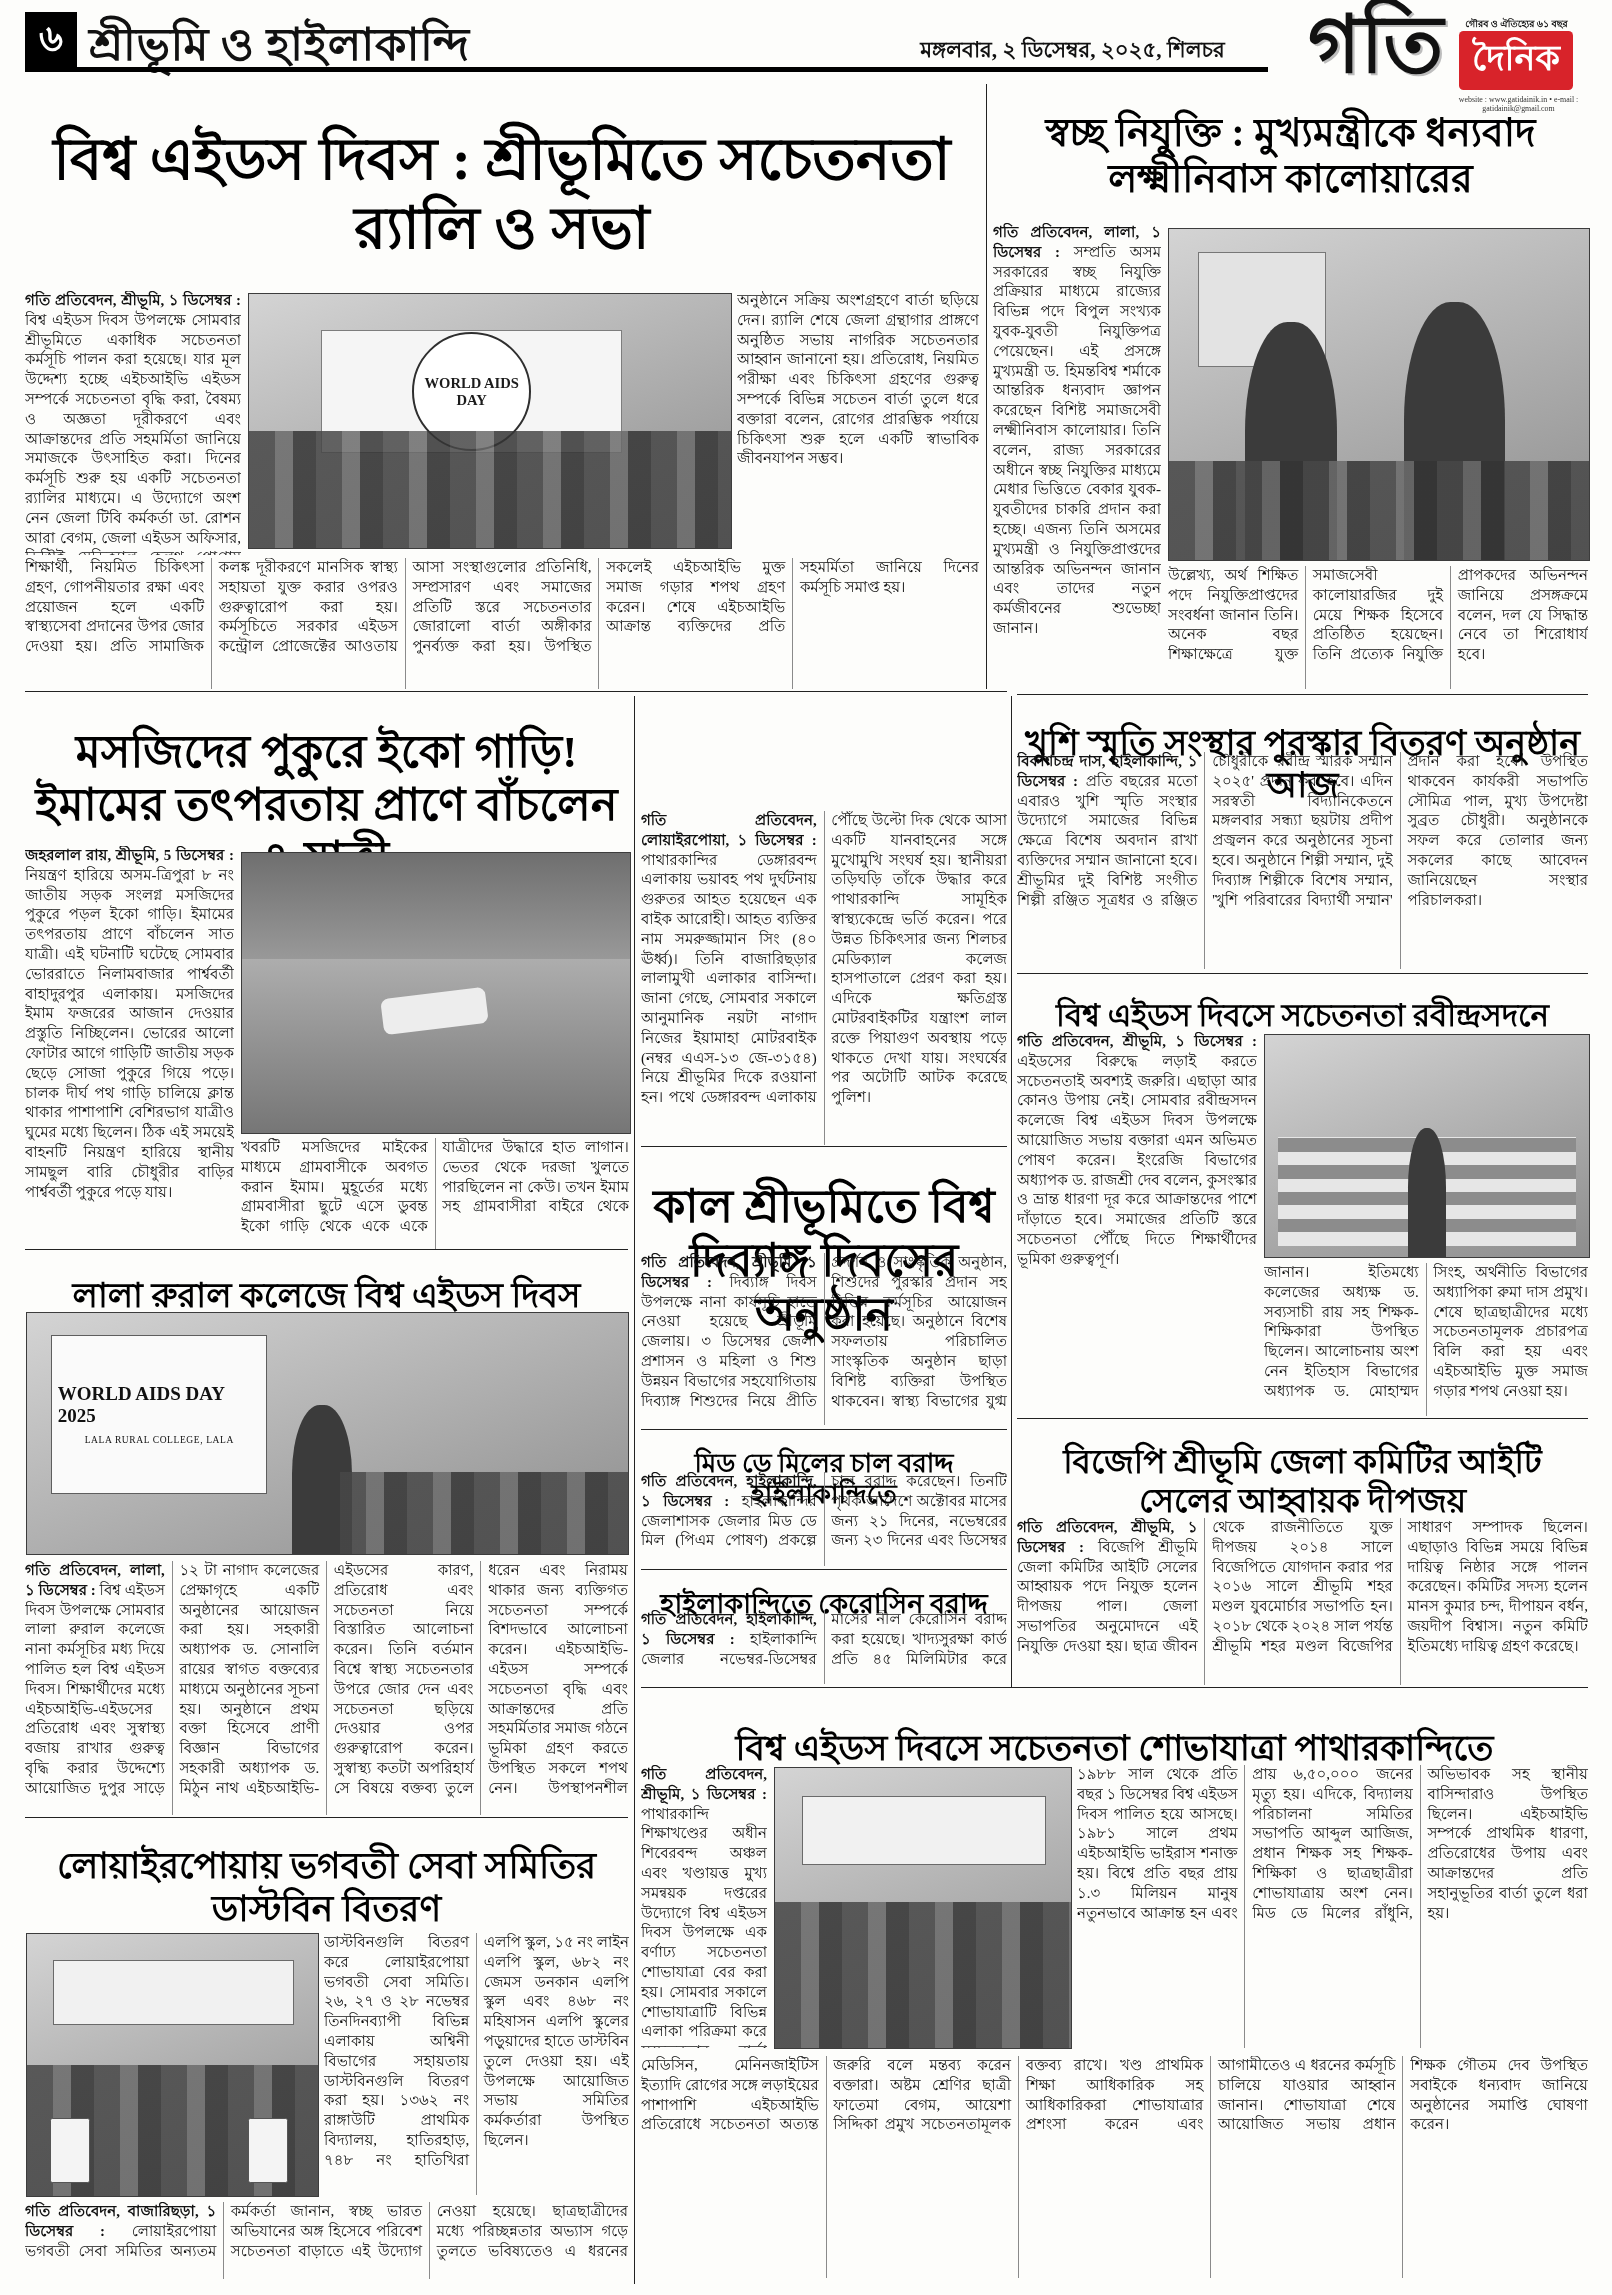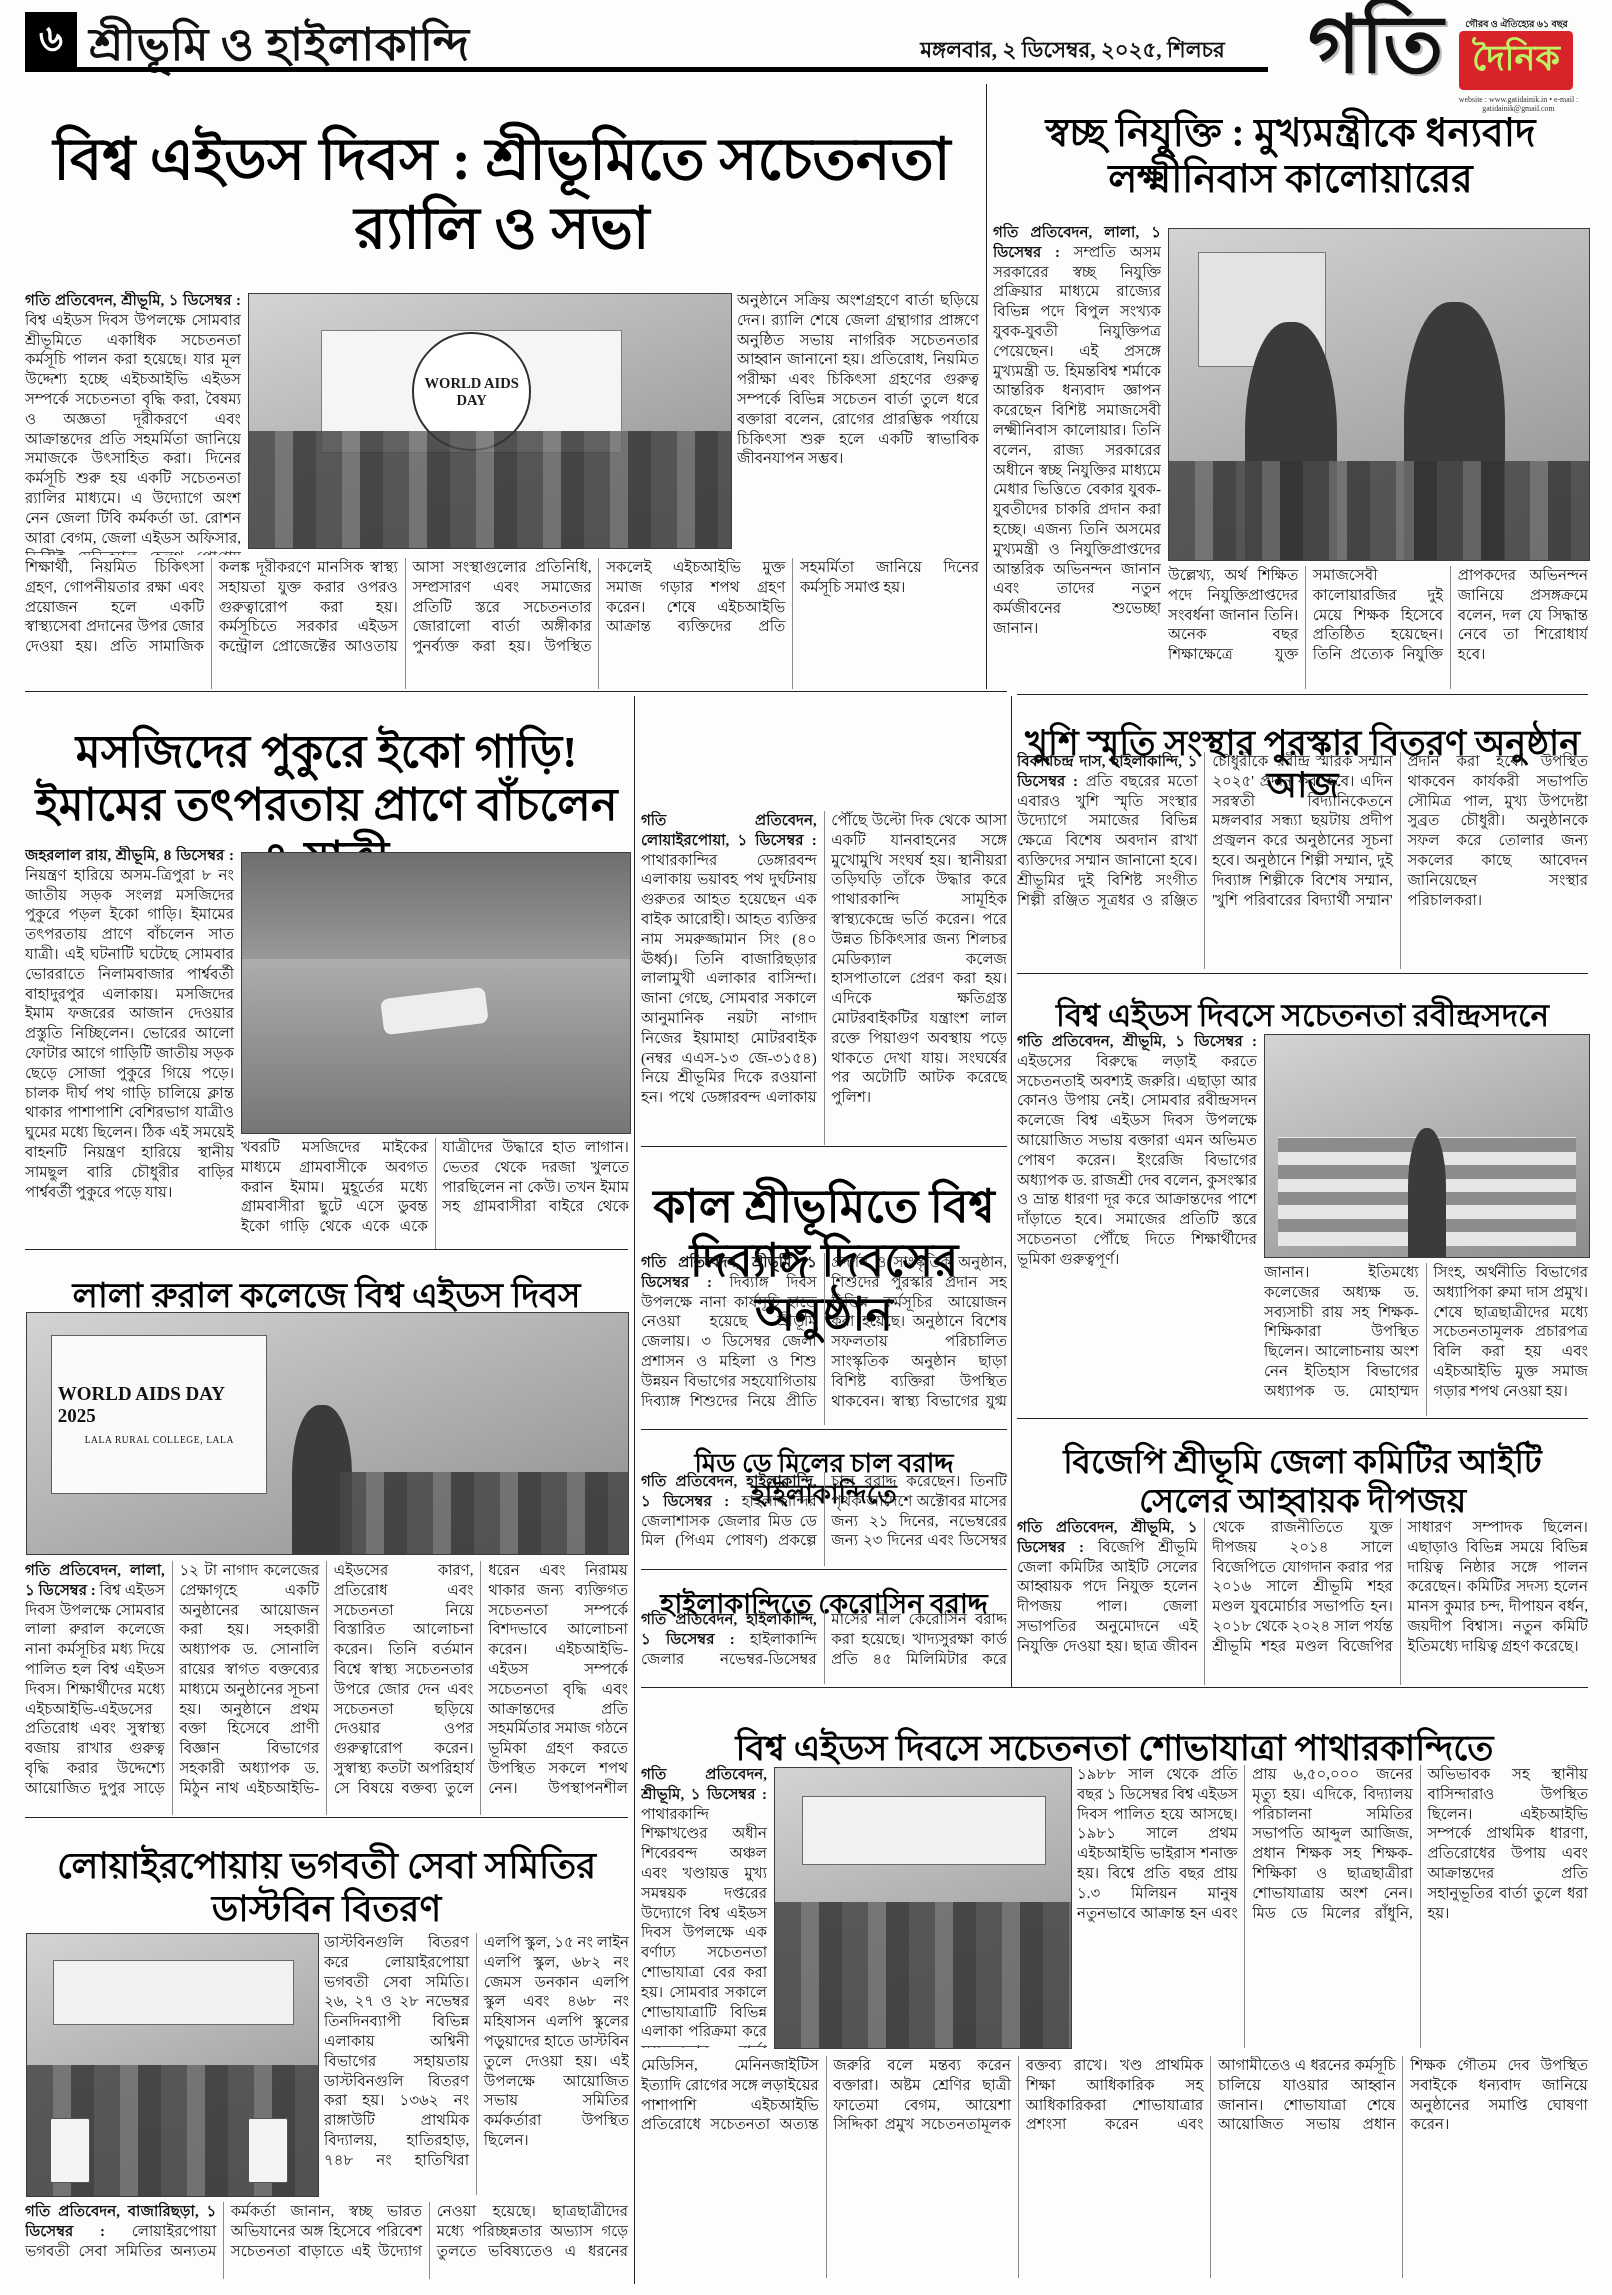--- a/index.html
+++ b/index.html
@@ -8,21 +8,21 @@
   
   .pagenum-box{position:absolute;left:25px;top:12.3px;width:52px;height:56px;background:#000;
         color:#fff;display:flex;align-items:center;justify-content:center;font-size:37px;font-weight:bold;}
   .section-title{position:absolute;left:89px;top:10px;font-size:45px;font-weight:bold;letter-spacing:0.6px;}
   .date-line{position:absolute;left:859px;top:33px;width:427px;text-align:center;font-size:21.3px;font-weight:bold;}
   .main-rule{position:absolute;left:25px;top:67px;width:1243px;height:4.5px;background:#000;}
   .logo-name{position:absolute;left:1308px;top:4.5px;font-size:80px;font-weight:bold;line-height:1;
         text-shadow:2.2px 2.2px 0 #bdbdbd;}
   .logo-tagline{position:absolute;left:1457px;top:17px;width:119px;text-align:center;font-size:9.5px;font-weight:bold;}
   .logo-box{position:absolute;left:1459px;top:31px;width:114px;height:59px;border-radius:4.5px;
-        display:flex;align-items:center;justify-content:center;color:#bef264;font-size:35px;font-weight:bold;}
+        display:flex;align-items:center;justify-content:center;color:#ffffff;font-size:35px;font-weight:bold;}
   .logo-contact{position:absolute;left:1437px;top:95px;width:163px;text-align:center;font-size:7.9px;color:#333;}
   
   .article{position:absolute;}
   .headline{position:absolute;left:0;width:100%;text-align:center;font-weight:bold;line-height:1.18;color:#000;}
   .tregion{position:absolute;overflow:hidden;font-size:15px;line-height:1.32;text-align:justify;}
   .byline{font-weight:bold;}
   .cols2{column-count:2;column-gap:14.6px;column-rule:0.6px solid #8a8a8a;}
   .cols3{column-count:3;column-gap:14.6px;column-rule:0.6px solid #8a8a8a;}
   .cols4{column-count:4;column-gap:14.6px;column-rule:0.6px solid #8a8a8a;}
   .cols5{column-count:5;column-gap:14.6px;column-rule:0.6px solid #8a8a8a;}
@@ -110,21 +110,21 @@
       <div class="fig" style="left:18%;width:22%;height:72%"></div>
       <div class="fig" style="left:56%;width:24%;height:78%"></div>
       <div class="crowd" style="height:30%"></div>
     </div>
     <div class="tregion cols3" style="left:175px;top:482px;width:420px;height:123px">উল্লেখ্য, অর্থ শিক্ষিত পদে নিযুক্তিপ্রাপ্তদের সংবর্ধনা জানান তিনি। অনেক বছর শিক্ষাক্ষেত্রে যুক্ত সমাজসেবী কালোয়ারজির দুই মেয়ে শিক্ষক হিসেবে প্রতিষ্ঠিত হয়েছেন। তিনি প্রত্যেক নিযুক্তি প্রাপকদের অভিনন্দন জানিয়ে প্রসঙ্গক্রমে বলেন, দল যে সিদ্ধান্ত নেবে তা শিরোধার্য হবে।</div>
   </section>
 
   <section class="article" style="left:25px;top:696px;width:603px;height:553px">
     <h1 class="headline" style="top:0;font-size:45px">মসজিদের পুকুরে ইকো গাড়ি! ইমামের তৎপরতায় প্রাণে বাঁচলেন ৭ যাত্রী</h1>
     <div class="tregion" style="left:0;top:150px;width:209px;height:402px">
-      <span class="byline">জহরলাল রায়, শ্রীভূমি, 8 ডিসেম্বর :</span>
+      <span class="byline">জহরলাল রায়, শ্রীভূমি, 5 ডিসেম্বর :</span>
       <span>নিয়ন্ত্রণ হারিয়ে অসম-ত্রিপুরা ৮ নং জাতীয় সড়ক সংলগ্ন মসজিদের পুকুরে পড়ল ইকো গাড়ি। ইমামের তৎপরতায় প্রাণে বাঁচলেন সাত যাত্রী। এই ঘটনাটি ঘটেছে সোমবার ভোররাতে নিলামবাজার পার্শ্ববর্তী বাহাদুরপুর এলাকায়। মসজিদের ইমাম ফজরের আজান দেওয়ার প্রস্তুতি নিচ্ছিলেন। ভোরের আলো ফোটার আগে গাড়িটি জাতীয় সড়ক ছেড়ে সোজা পুকুরে গিয়ে পড়ে। চালক দীর্ঘ পথ গাড়ি চালিয়ে ক্লান্ত থাকার পাশাপাশি বেশিরভাগ যাত্রীও ঘুমের মধ্যে ছিলেন। ঠিক এই সময়েই বাহনটি নিয়ন্ত্রণ হারিয়ে স্থানীয় সামছুল বারি চৌধুরীর বাড়ির পার্শ্ববর্তী পুকুরে পড়ে যায়।</span>
     </div>
     <div class="photo" style="left:216px;top:156px;width:388px;height:280px">
       <div class="treeline"></div>
       <div class="water"></div>
       <div class="car-roof"></div>
     </div>
     <div class="tregion cols2" style="left:216px;top:442px;width:388px;height:111px">খবরটি মসজিদের মাইকের মাধ্যমে গ্রামবাসীকে অবগত করান ইমাম। মুহূর্তের মধ্যে গ্রামবাসীরা ছুটে এসে ডুবন্ত ইকো গাড়ি থেকে একে একে যাত্রীদের উদ্ধারে হাত লাগান। ভেতর থেকে দরজা খুলতে পারছিলেন না কেউ। তখন ইমাম সহ গ্রামবাসীরা বাইরে থেকে দরজা খুলে চালক সহ সাত যাত্রীকে উদ্ধার করেন।</div>
   </section>
 

